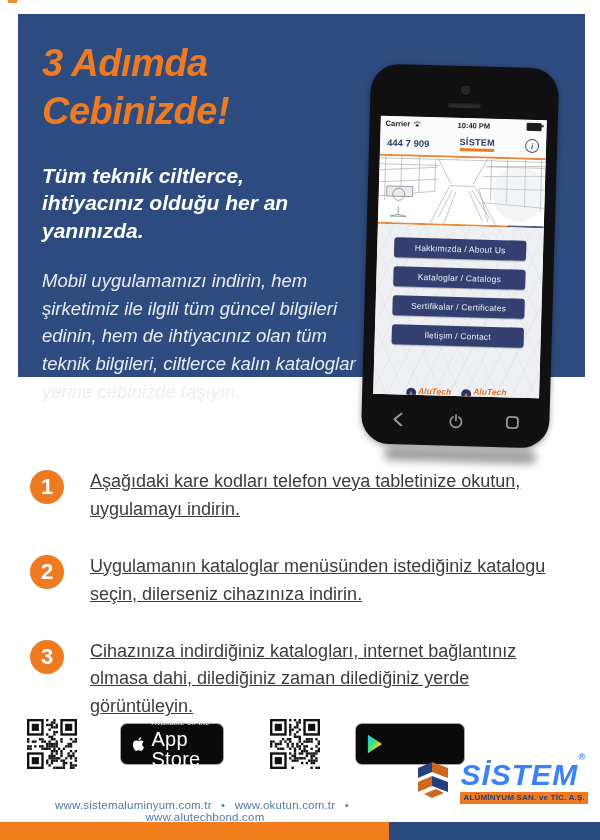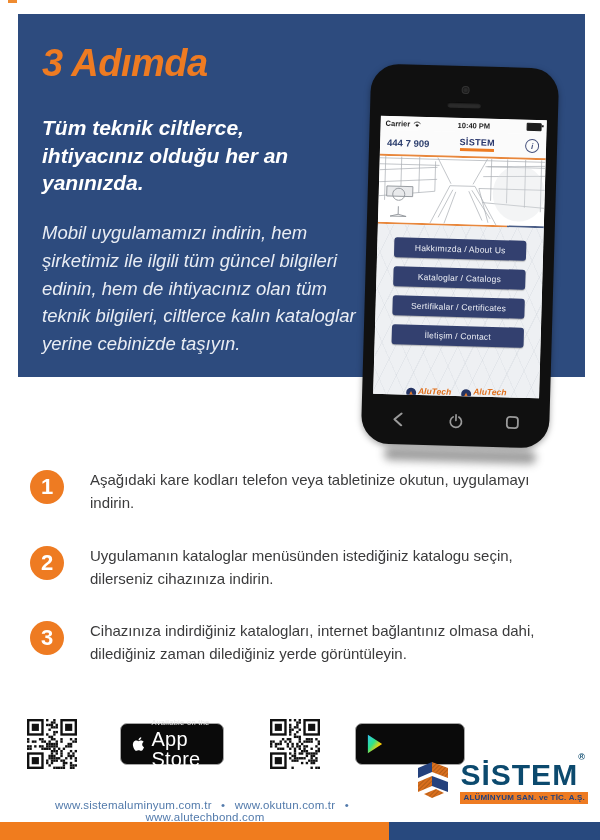--- a/index.html
+++ b/index.html
@@ -57,55 +57,56 @@
   .navbar svg{display:block;}
 
   .reflection{left:384px;top:449px;width:152px;height:13px;background:#4a4a4a;border-radius:6px;
        filter:blur(4px);opacity:.55;transform:rotate(1.6deg);}
 
   
   .steps{left:30px;top:468px;width:550px;}
   .step{display:flex;align-items:flex-start;gap:26px;margin-bottom:29px;}
   .step-num{flex:0 0 34px;width:34px;height:34px;border-radius:50%;background:#ee7b22;color:#ffffff;
        font-size:22px;font-weight:bold;display:flex;align-items:center;justify-content:center;margin-top:2px;}
-  .step-text{font-size:15px;color:#3b3b3c;line-height:1.55;width:478px;}
+  .step-text{font-size:18px;color:#3b3b3c;line-height:1.55;width:478px;text-decoration:underline;}
 
   
   .badges{left:27px;top:719px;display:flex;align-items:center;gap:15px;}
   .qr{width:50px;height:50px;background:#fff;}
   .store-badge{height:42px;background:#0a0a0a;border:1.5px solid #a7a7a7;border-radius:7px;color:#fff;
        display:flex;align-items:center;padding:0 10px;gap:7px;box-sizing:border-box;}
   .badge-lines{display:flex;flex-direction:column;line-height:1;}
   .badge-top{font-size:7.5px;color:#e8e8e8;letter-spacing:.3px;}
   .badge-main{font-size:20px;font-weight:normal;margin-top:2px;letter-spacing:.2px;}
   .badge-main.gp{font-family:"Liberation Serif",serif;font-weight:normal;font-size:16px;}
 
   
   .brand{right:12px;top:760px;display:flex;align-items:flex-start;gap:6px;}
   .brand-text{display:flex;flex-direction:column;line-height:1;}
-  .brand-name{font-size:30px;font-weight:bold;color:#0c4a6e;letter-spacing:1px;position:relative;}
+  .brand-name{font-size:30px;font-weight:bold;color:#3b82f6;letter-spacing:1px;position:relative;font-style:italic;}
   .brand-name sup{font-size:9px;position:relative;top:-14px;}
   .brand-bar{background:#ee7b22;color:#24417c;font-size:8px;font-weight:bold;text-align:center;
        padding:2px 3px;margin-top:2px;letter-spacing:.2px;}
 
   
   .urls{left:20px;top:799px;width:370px;text-align:center;font-size:11.5px;color:#527aab;letter-spacing:.2px;}
   .urls .sep{margin:0 6px;color:#527aab;}
   .bottombar{left:0;bottom:0;width:600px;height:18px;
        background:linear-gradient(to right,#f07c1e 0 389px,#28497e 389px 100%);}
 </style>
 </head>
 <body>
 
 <div class="abs corner-mark"></div>
 
 <div class="abs hero">
   <div class="hero-inner">
     <div class="hero-title">
       <div>3 Adımda</div>
+      <div>Cebinizde!</div>
     </div>
     <div class="hero-sub">
       <div>Tüm teknik ciltlerce,</div>
       <div>ihtiyacınız olduğu her an yanınızda.</div>
     </div>
     <div class="hero-body">Mobil uygulamamızı indirin, hem şirketimiz ile ilgili tüm güncel bilgileri edinin, hem de ihtiyacınız olan tüm teknik bilgileri, ciltlerce kalın kataloglar yerine cebinizde taşıyın.</div>
   </div>
 </div>
 
 <div class="abs phone">

